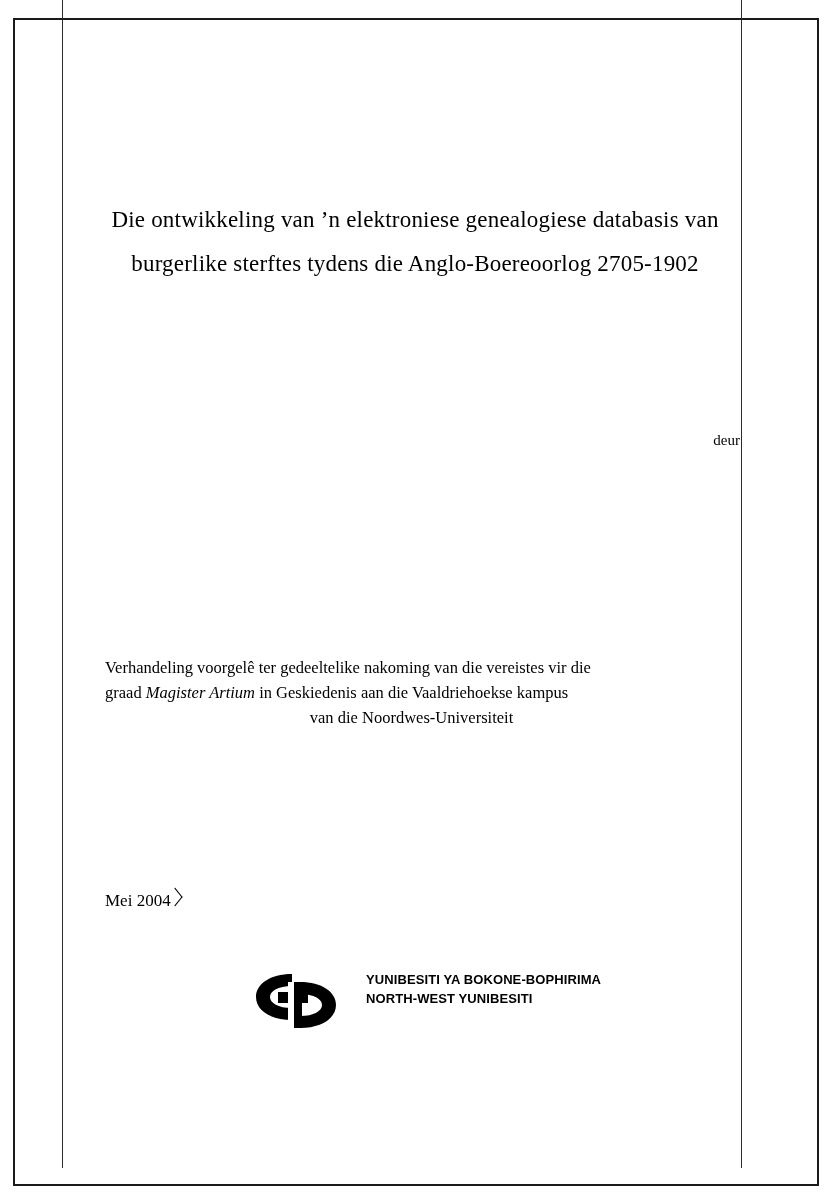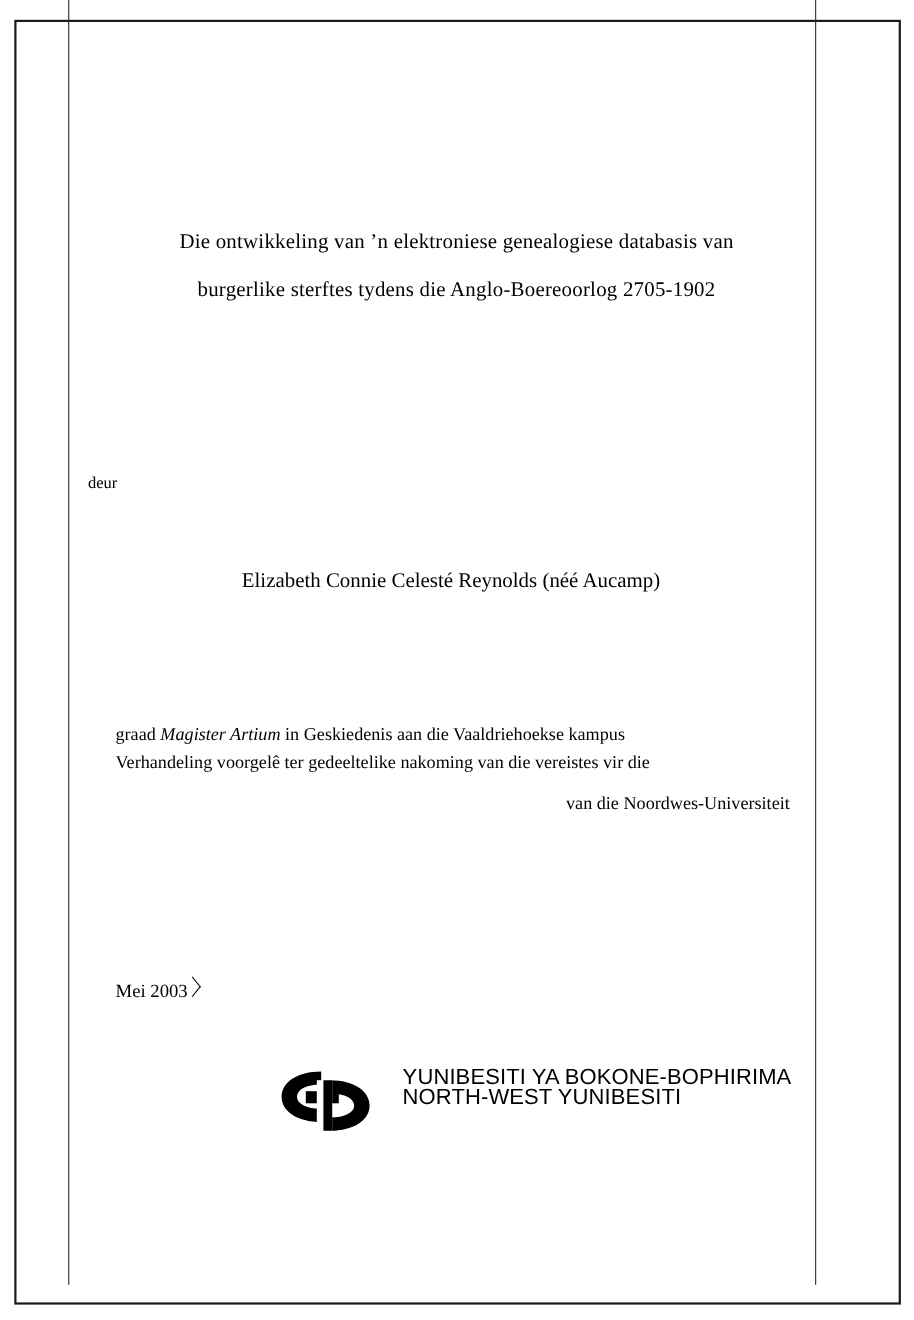--- a/index.html
+++ b/index.html
@@ -49,32 +49,32 @@
   }
 
   .title-block {
     position: absolute;
     left: 20px;
     top: 198px;
     width: 630px;
     text-align: center;
   }
   .title-line {
-    font-size: 19px;
+    font-size: 23px;
     line-height: 44px;
     letter-spacing: 0.2px;
     white-space: nowrap;
   }
 
   .deur {
     position: absolute;
     left: 0;
     top: 432px;
     width: 660px;
-    text-align: left;
+    text-align: right;
     font-size: 15px;
   }
 
   .author {
     position: absolute;
     left: 0;
     top: 518px;
     width: 660px;
     text-align: center;
     font-size: 19px;
@@ -83,22 +83,21 @@
   .statement {
     position: absolute;
     left: 25px;
     top: 655px;
     width: 613px;
     font-size: 16.5px;
     line-height: 25px;
     text-align: justify;
   }
   .statement .l3 {
-    text-align: right;
-    margin-top: 12px;
+    text-align: center;
   }
   .statement em {
     font-style: italic;
   }
 
   .supervisor {
     position: absolute;
     left: 25px;
     top: 888px;
     font-size: 17px;
@@ -131,22 +130,22 @@
     left: 0;
     top: 0;
     width: 112px;
     height: 66px;
   }
   .logo-text {
     position: absolute;
     left: 118px;
     top: 2px;
     font-family: "Liberation Sans", sans-serif;
-    font-size: 20px;
-    font-weight: normal;
+    font-size: 13px;
+    font-weight: bold;
     line-height: 19px;
     letter-spacing: 0.1px;
     white-space: nowrap;
   }
 </style>
 </head>
 <body>
 
 <div class="page">
   <div class="scan-frame"></div>
@@ -154,31 +153,30 @@
 
   <div class="content">
 
     <div class="title-block">
       <div class="title-line">Die ontwikkeling van ’n elektroniese genealogiese databasis van</div>
       <div class="title-line">burgerlike sterftes tydens die Anglo-Boereoorlog 2705-1902</div>
     </div>
 
     <div class="deur">deur</div>
 
-    <div class="author">Elizabeth Connie Celesté Reynolds (néé Aucamp)</div>
 
     <div class="statement">
+      <div>Verhandeling voorgelê ter gedeeltelike nakoming van die vereistes vir die</div>
       <div><span>graad </span><em>Magister Artium</em><span> in Geskiedenis aan die Vaaldriehoekse kampus</span></div>
-      <div>Verhandeling voorgelê ter gedeeltelike nakoming van die vereistes vir die</div>
       <div class="l3">van die Noordwes-Universiteit</div>
     </div>
 
     <div class="supervisor">
       <div class="date-row">
-        <span>Mei 2003</span>
+        <span>Mei 2004</span>
         <span class="date-tick"></span>
       </div>
     </div>
 
     <div class="logo-block">
       <svg class="logo-mark" viewBox="0 0 112 66" xmlns="http://www.w3.org/2000/svg">
         <path d="M44 6 C22 6 8 16 8 29 C8 42 22 52 44 52 L44 40 C30 40 22 35 22 29 C22 23 30 18 44 18 Z" fill="#000000"></path>
         <rect x="30" y="24" width="30" height="11" fill="#000000"></rect>
         <path d="M52 14 C74 14 88 24 88 37 C88 50 74 60 52 60 L52 48 C66 48 74 43 74 37 C74 31 66 26 52 26 Z" fill="#000000"></path>
         <rect x="40" y="14" width="14" height="46" fill="#ffffff"></rect>

